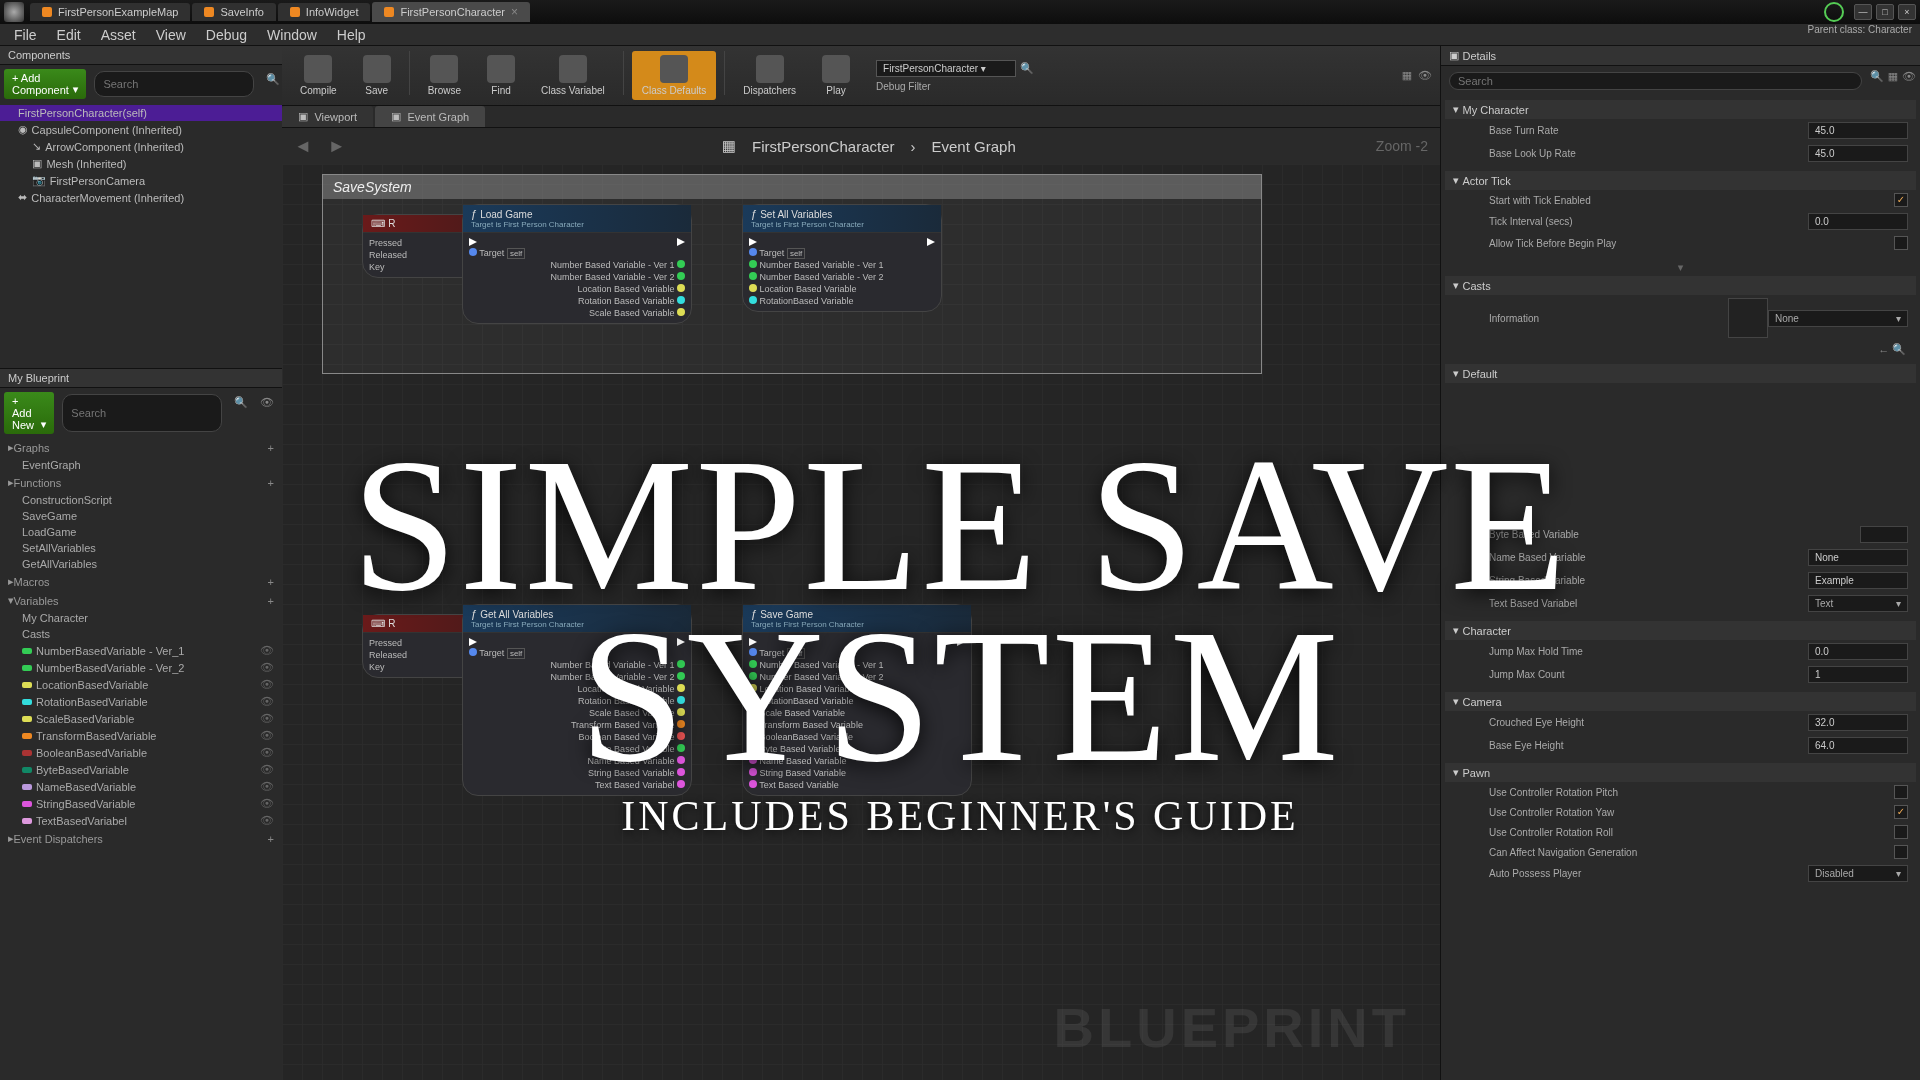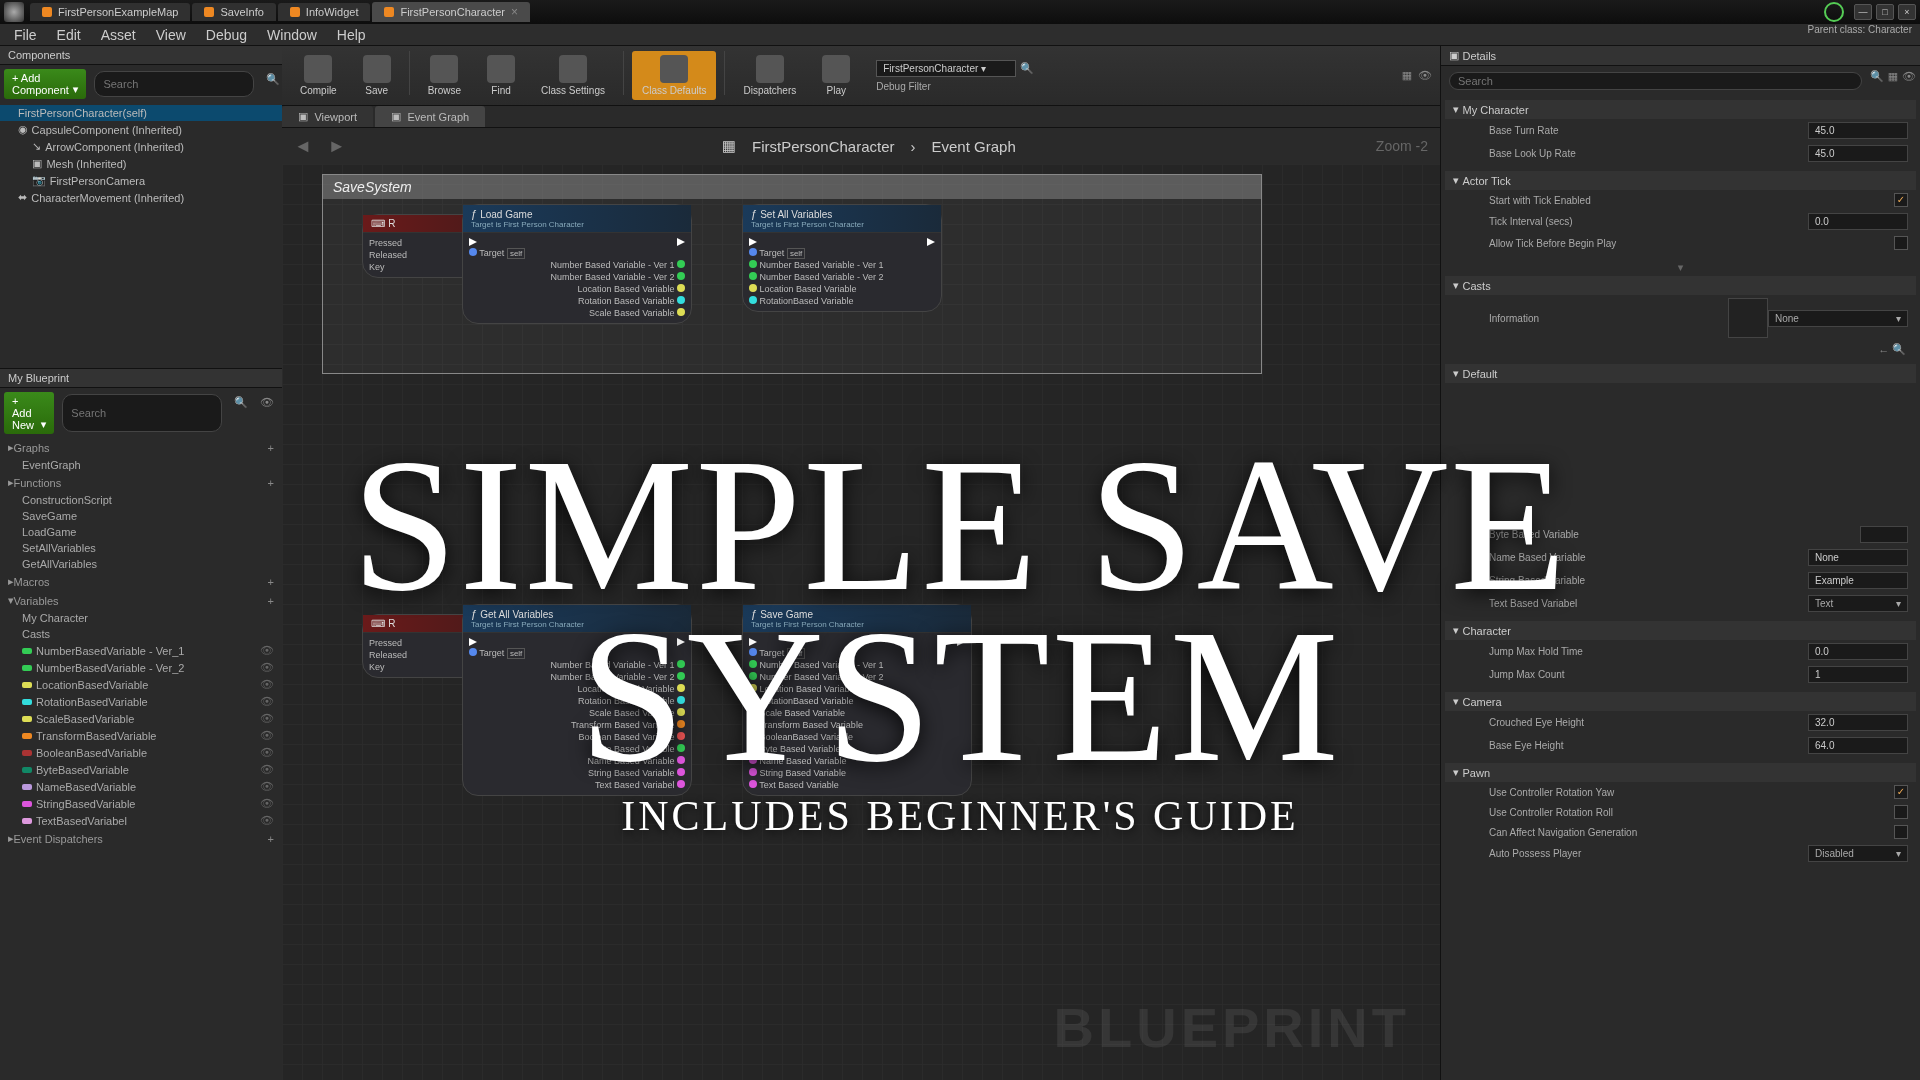--- a/index.html
+++ b/index.html
@@ -21,21 +21,21 @@
 .left-col { width: 282px; background: #2a2a2a; display: flex; flex-direction: column; }
 .center-col { flex: 1; display: flex; flex-direction: column; background: #282828; }
 .right-col { width: 480px; background: #2a2a2a; border-left: 1px solid #111; }
 
 .panel-header { background: #333; padding: 3px 8px; display: flex; align-items: center; font-size: 11px; color: #ccc; border-bottom: 1px solid #111; }
 .add-btn { background: linear-gradient(#3a8a1a,#2a6a0a); color: #fff; padding: 3px 8px; border-radius: 3px; font-size: 11px; display:flex;align-items:flex-end;gap:4px; }
 .search-box { background: #1a1a1a; border: 1px solid #444; border-radius: 10px; padding: 2px 8px; flex: 1; margin: 2px 4px; color: #888; font-size: 11px; }
 
 .tree { padding: 2px 0; overflow-y: auto; }
 .tree-item { padding: 2px 6px 2px 18px; color: #bbb; font-size: 11px; cursor: pointer; display:flex;align-items:center;gap:4px; }
-.tree-item.sel { background: #0c4a6e; }
+.tree-item.sel { background: #4c1d95; }
 
 .toolbar { height: 60px; background: linear-gradient(#333,#2a2a2a); display: flex; align-items: center; padding: 4px 8px; gap: 6px; border-bottom: 1px solid #111; }
 .tool-btn { display: flex; flex-direction: column; align-items: center; padding: 4px 10px; cursor: pointer; border-radius: 3px; }
 .tool-btn.active { background: #d48a1a; }
 .tool-btn .ticon { width: 28px; height: 28px; background: #555; border-radius: 4px; margin-bottom: 2px; }
 .tool-btn span { font-size: 10px; color: #ccc; }
 .debug-filter { margin-left: 10px; display:flex;flex-direction:column;gap:4px; }
 .debug-select { background: #1a1a1a; border: 1px solid #555; padding: 2px 6px; color: #ccc; font-size: 10px; width: 140px; }
 
 .graph-tabs { display: flex; background: #2a2a2a; border-bottom: 1px solid #111; }
@@ -268,21 +268,21 @@
           <div class="tool-btn">
             <div class="ticon"></div>
             <span>Browse</span>
           </div>
           <div class="tool-btn">
             <div class="ticon"></div>
             <span>Find</span>
           </div>
           <div class="tool-btn">
             <div class="ticon"></div>
-            <span>Class Settings</span>
+            <span>Class Variabel</span>
           </div>
           <div style="width: 1px; height: 44px; background: rgb(68, 68, 68); margin: 0px 2px;"></div>
           <div class="tool-btn active">
             <div class="ticon"></div>
             <span>Class Defaults</span>
           </div>
           <div style="width: 1px; height: 44px; background: rgb(68, 68, 68); margin: 0px 2px;"></div>
           <div class="tool-btn">
             <div class="ticon"></div>
             <span>Dispatchers</span>
@@ -636,20 +636,24 @@
             <input class="num-input" value="32.0" style="">
           </div>
       <div class="detail-row">
             <label>Base Eye Height</label>
             <input class="num-input" value="64.0" style="">
           </div>
     </div>
     <div class="detail-section">
           <div class="detail-head">▾<span>Pawn</span></div>
       <div class="detail-row">
+            <label>Use Controller Rotation Pitch</label>
+            <div class="checkbox"></div>
+          </div>
+      <div class="detail-row">
             <label>Use Controller Rotation Yaw</label>
             <div class="checkbox checked"></div>
           </div>
       <div class="detail-row">
             <label>Use Controller Rotation Roll</label>
             <div class="checkbox"></div>
           </div>
       <div class="detail-row">
             <label>Can Affect Navigation Generation</label>
             <div class="checkbox"></div>

